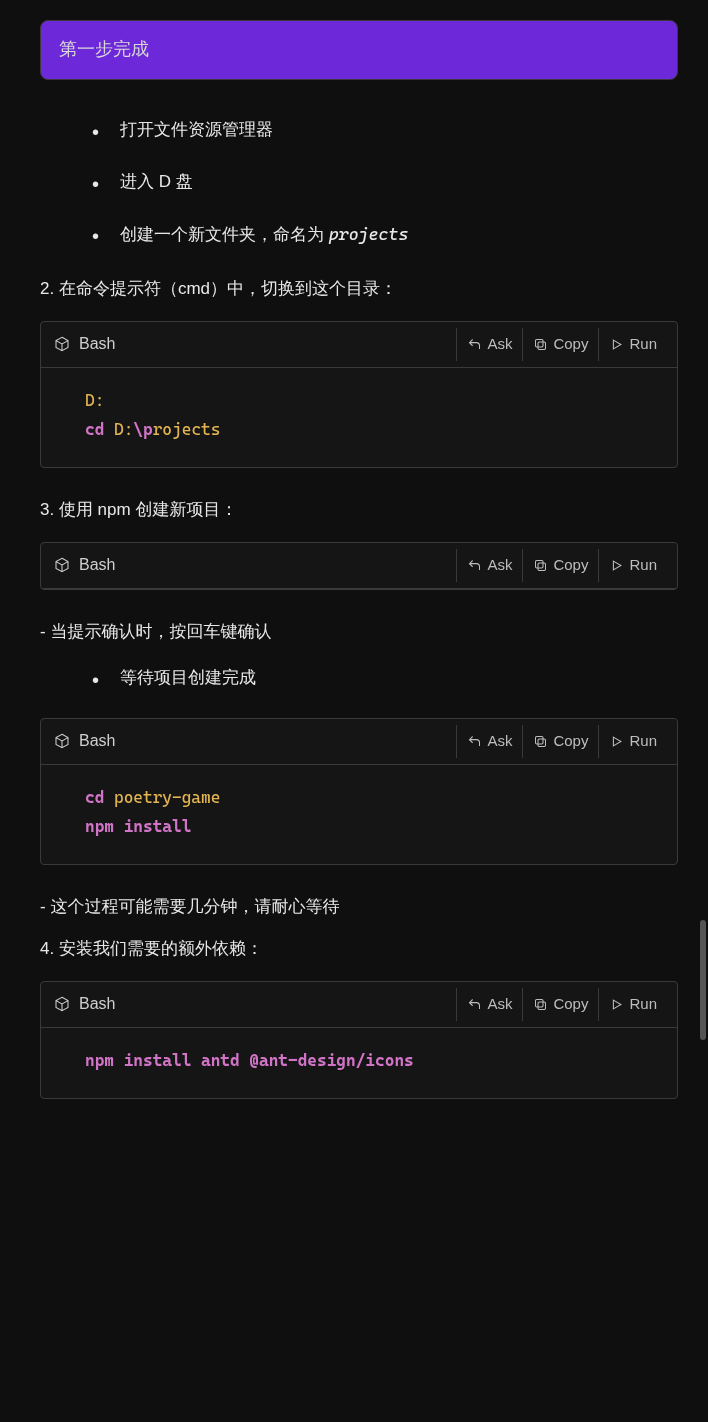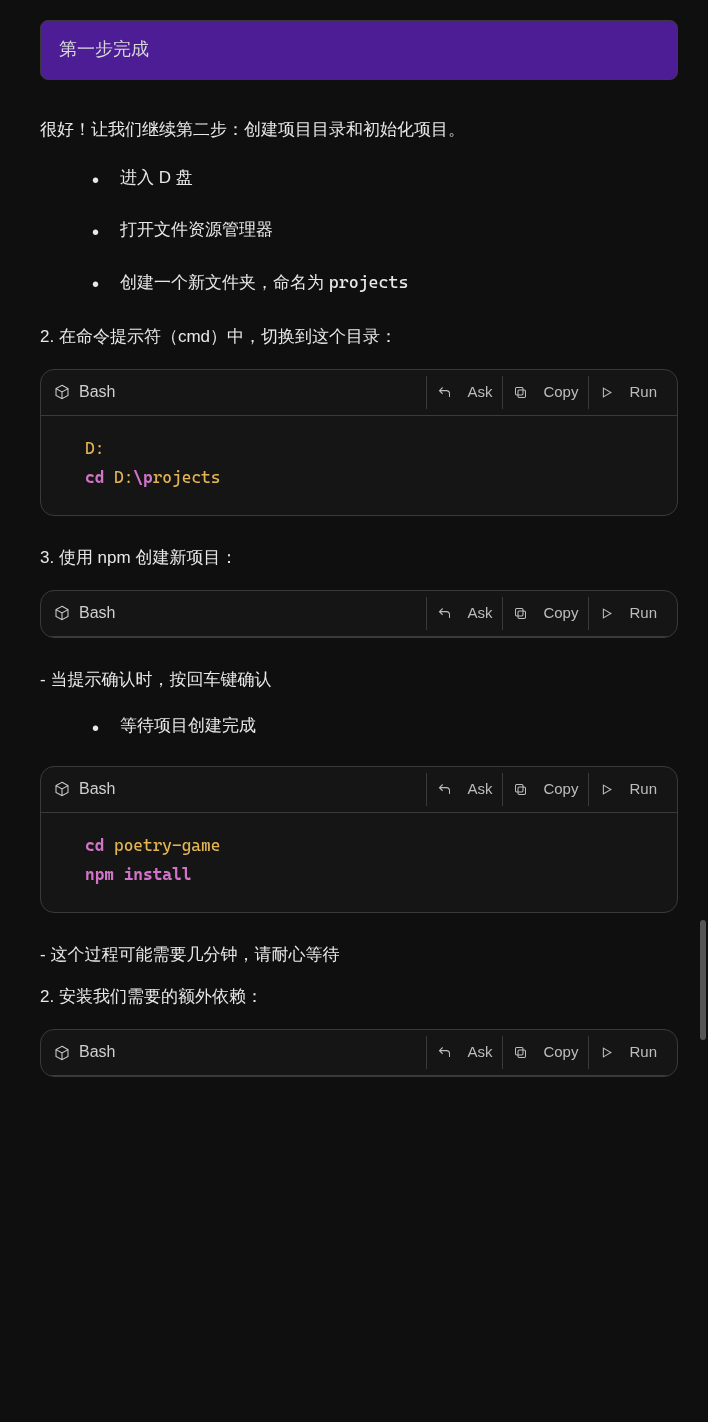--- a/index.html
+++ b/index.html
@@ -11,21 +11,21 @@
     line-height: 1.65;
     padding: 20px 30px 30px 40px;
     width: 708px;
     position: relative;
   }
   .user-box {
     border: 1px solid #3a3a3a;
     border-radius: 8px;
     padding: 14px 18px;
     margin-bottom: 36px;
-    background: #4c1d95;
+    background: #6d28d9;
     color: #d8d8d8;
     font-size: 18px;
   }
   .content p { margin-bottom: 20px; }
   .content .step { margin-bottom: 14px; }
   ul.bul {
     margin: 18px 0 26px 52px;
     list-style: none;
   }
   ul.bul li {
@@ -35,24 +35,25 @@
   }
   ul.bul li::before {
     content: "•";
     position: absolute;
     left: 0;
     top: 0;
     font-size: 20px;
   }
   .mono-inline {
     font-family: "Cascadia Mono","Consolas",monospace;
+    font-style: italic;
   }
   .code-card {
     border: 1px solid #3a3a3a;
-    border-radius: 14px;
+    border-radius: 4px;
     margin: 18px 0 28px 0;
     overflow: hidden;
     background: #151515;
   }
   .code-head {
     display: flex;
     align-items: center;
     border-bottom: 1px solid #3a3a3a;
     padding: 6px 10px 6px 12px;
     font-size: 16px;
@@ -67,21 +68,21 @@
   .cube-ic { width:18px; height:18px; flex: 0 0 18px; }
   .code-actions {
     margin-left: auto;
     display: flex;
     align-items: center;
     gap: 0;
   }
   .act-btn {
     display: flex;
     align-items: center;
-    gap: 15px;
+    gap: 5px;
     color: #bdbdbd;
     font-size: 15px;
     padding: 4px 10px;
     border-left: 1px solid #3a3a3a;
     cursor: pointer;
   }
   .act-btn svg { width:15px; height:15px; stroke:#bdbdbd; fill:none; stroke-width:1.7; }
   .code-body {
     padding: 18px 28px 22px 44px;
     font-family: "Cascadia Mono","Consolas",monospace;
@@ -105,25 +106,24 @@
 </style>
 </head>
 <body>
 
 <div class="user-box">
   <span>第一步完成</span>
 </div>
 
 <div class="content">
 
-  <p>很好！让我们继续第二步：创建项目目录和初始化项目。</p>
 
   <ul class="bul">
+    <li>打开文件资源管理器</li>
     <li>进入 D 盘</li>
-    <li>打开文件资源管理器</li>
     <li>
       <span>创建一个新文件夹，命名为 </span><span class="mono-inline">projects</span>
     </li>
   </ul>
 
   <p class="step">2. 在命令提示符（cmd）中，切换到这个目录：</p>
 
   <div class="code-card">
     <div class="code-head">
       <div class="lang">
@@ -227,21 +227,21 @@
             <span>Run</span>
           </div>
       </div>
     </div>
     <div class="code-body"><span class="tok-c">cd</span><span class="tok-y"> poetry-game</span>
 <span class="tok-c">npm install</span></div>
   </div>
 
   <p class="step">- 这个过程可能需要几分钟，请耐心等待</p>
 
-  <p class="step">2. 安装我们需要的额外依赖：</p>
+  <p class="step">4. 安装我们需要的额外依赖：</p>
 
   <div class="code-card">
     <div class="code-head">
       <div class="lang">
         <svg class="cube-ic" viewBox="0 0 24 24">
             <path d="M12 3 L20 7.5 L20 16.5 L12 21 L4 16.5 L4 7.5 Z M4 7.5 L12 12 L20 7.5 M12 12 L12 21" fill="none" stroke="#cfcfcf" stroke-width="1.4"></path>
           </svg>
         <span>Bash</span>
       </div>
       <div class="code-actions">
@@ -259,17 +259,18 @@
             <span>Copy</span>
           </div>
         <div class="act-btn">
             <svg viewBox="0 0 24 24">
               <path d="M7 5 L19 12 L7 19 Z"></path>
             </svg>
             <span>Run</span>
           </div>
       </div>
     </div>
+    <div class="code-body"><span class="tok-c">npm install antd @ant-design/icons</span></div>
   </div>
 
 </div>
 
 <div class="scroll-ind"></div>
 
 </body></html>

